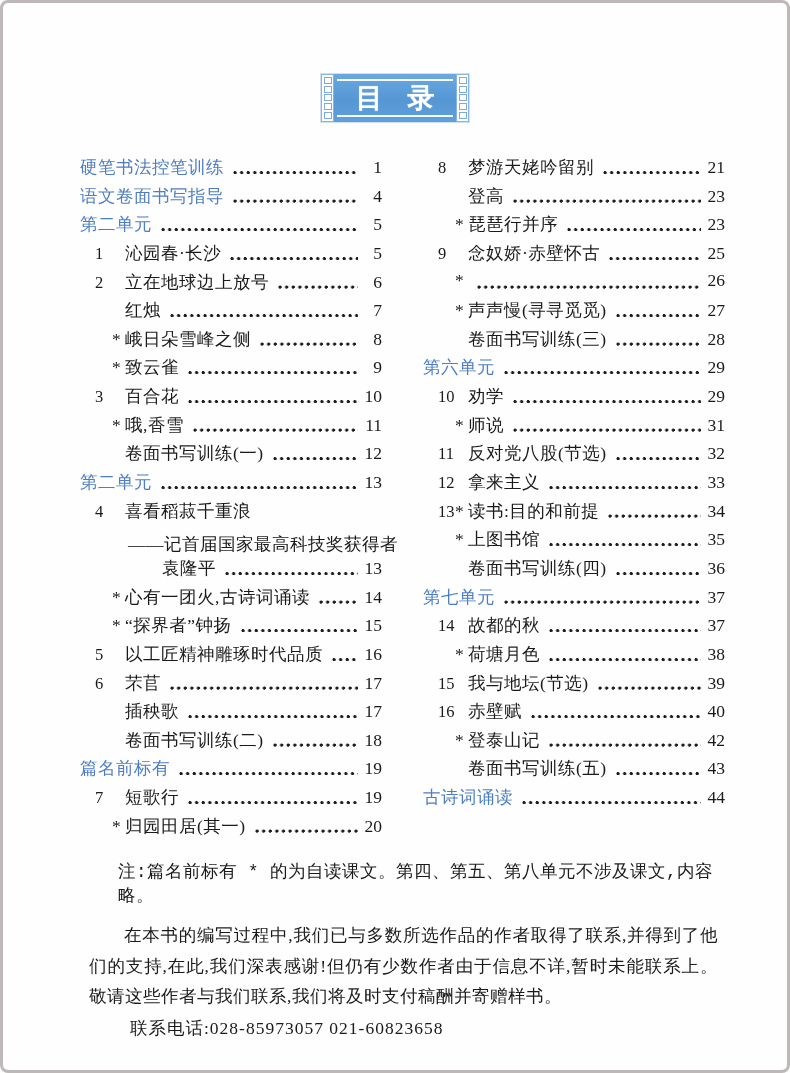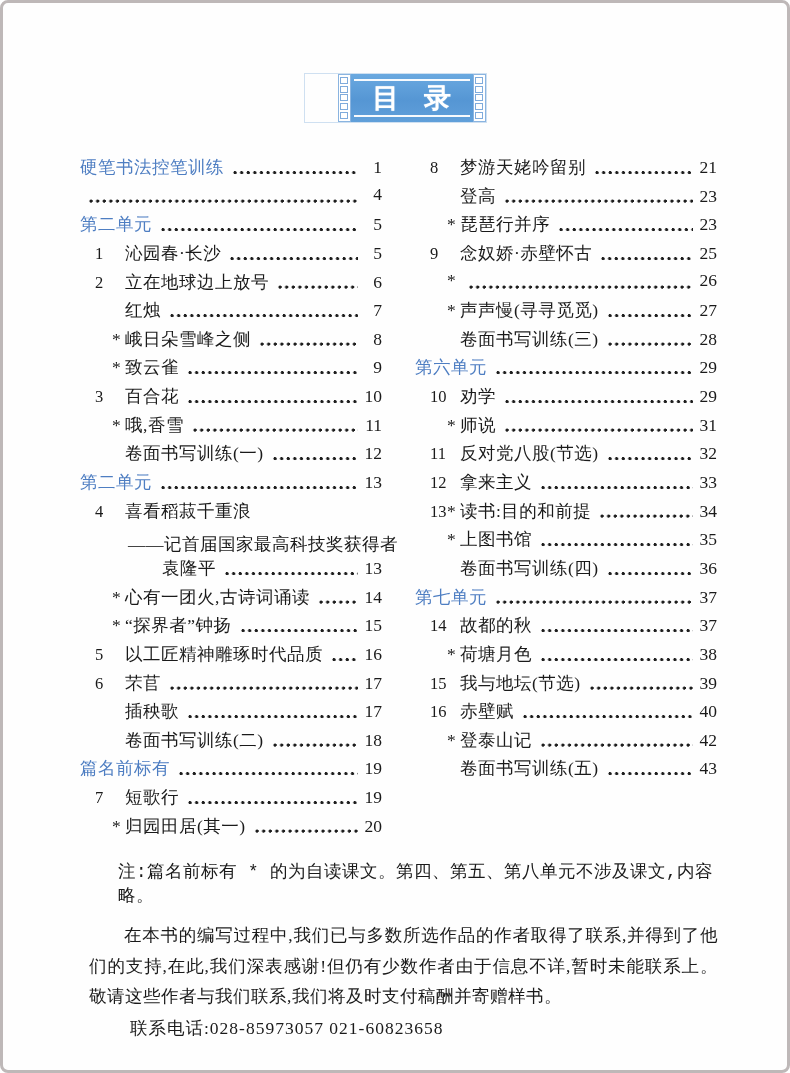--- a/index.html
+++ b/index.html
@@ -8,21 +8,21 @@
     width:790px; height:1073px; box-sizing:border-box;
     background:#fefefe;
     border:3px solid #beb8b8; border-radius:8px;
     font-family:"Liberation Serif","DejaVu Serif",serif;
     color:var(--ink);
     overflow:hidden; position:relative;
   }
   
   .banner {
     width:148px; height:48px; margin:71px auto 0;
-    display:flex; box-shadow:0 0 0 1px #cfe0f1;padding-left:33px;
+    display:flex; box-shadow:0 0 0 1px #cfe0f1;
   }
   .pattern {
     width:13px; flex:none; background:#fff;
     border:1px solid #8ab4e0; box-sizing:border-box;
     display:flex; flex-direction:column; justify-content:space-evenly; align-items:center;
   }
   .pattern .sq { width:8px; height:7px; box-sizing:border-box; border:1.5px solid #7fabdc; background:#fff; }
   .banner-center {
     flex:1; position:relative;
     background:linear-gradient(#6aa9e0,#5596d4 55%,#61a0da);
@@ -32,21 +32,21 @@
     content:""; position:absolute; left:3px; right:3px; height:2px; background:rgba(255,255,255,.95);
   }
   .banner-center::before { top:5px; }
   .banner-center::after  { bottom:5px; }
   .banner-title {
     color:#fff; font-size:27px; font-weight:bold;
     letter-spacing:9px; margin-right:-9px; line-height:1;
     text-shadow:0 0 1px rgba(255,255,255,.6);
   }
   
-  .columns { display:flex; margin:33px 76px 0 77px; }
+  .columns { display:flex; margin:33px 76px 0 77px;gap:8px; }
   .col { width:302px; flex:none; }
   .col.left { margin-right:33px; }
   .row { display:flex; align-items:baseline; height:28.65px; font-size:17.5px; white-space:nowrap; }
   .row .num  { width:17px; flex:none; font-size:16.5px; }
   .row .star { width:13px; flex:none; }
   .row.entry { padding-left:15px; }
   .row.cont  { padding-left:48px;align-items:flex-end; }
   .row.cont2 { padding-left:82px; }
   .row .title { flex:none; letter-spacing:.5px; }
   .row.section .title { color:var(--accent); }
@@ -89,20 +89,21 @@
   </div>
 
   <div class="columns">
     <div class="col left" id="col-left">
         <div class="row section">
           <span class="title">硬笔书法控笔训练</span>
           <span class="leader"></span>
           <span class="pg">1</span>
         </div>
         <div class="row section">
+          <span class="title">语文卷面书写指导</span>
           <span class="leader"></span>
           <span class="pg">4</span>
         </div>
         <div class="row section">
           <span class="title">第二单元</span>
           <span class="leader"></span>
           <span class="pg">5</span>
         </div>
         <div class="row entry">
           <span class="num">1</span>
@@ -382,20 +383,25 @@
           <span class="title">登泰山记</span>
           <span class="leader"></span>
           <span class="pg">42</span>
         </div>
         <div class="row entry">
           <span class="num"></span>
           <span class="star"></span>
           <span class="title">卷面书写训练(五)</span>
           <span class="leader"></span>
           <span class="pg">43</span>
+        </div>
+        <div class="row section">
+          <span class="title">古诗词诵读</span>
+          <span class="leader"></span>
+          <span class="pg">44</span>
         </div>
       </div>
   </div>
 
   <div class="footer">
     <p class="note">注:篇名前标有 * 的为自读课文。第四、第五、第八单元不涉及课文,内容略。</p>
     <p class="para">在本书的编写过程中,我们已与多数所选作品的作者取得了联系,并得到了他们的支持,在此,我们深表感谢!但仍有少数作者由于信息不详,暂时未能联系上。敬请这些作者与我们联系,我们将及时支付稿酬并寄赠样书。</p>
     <p class="phone">联系电话:028-85973057  021-60823658</p>
   </div>
 

